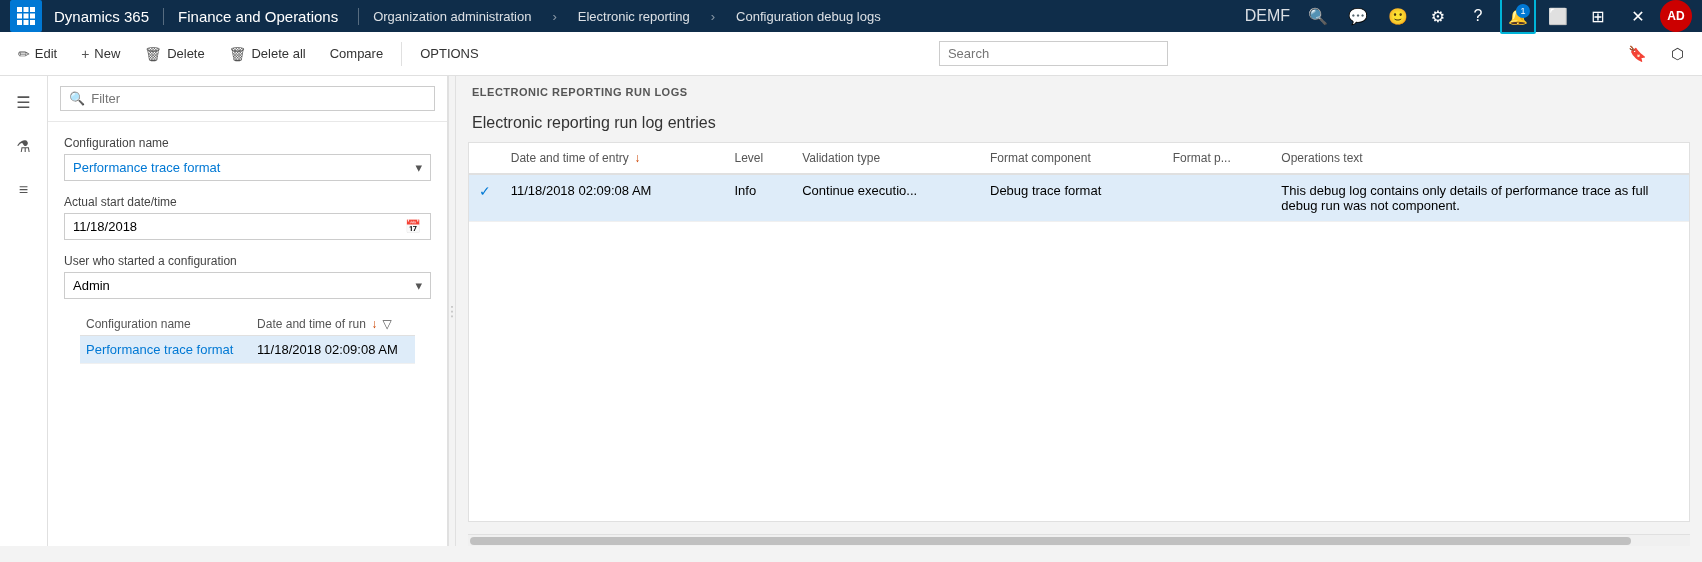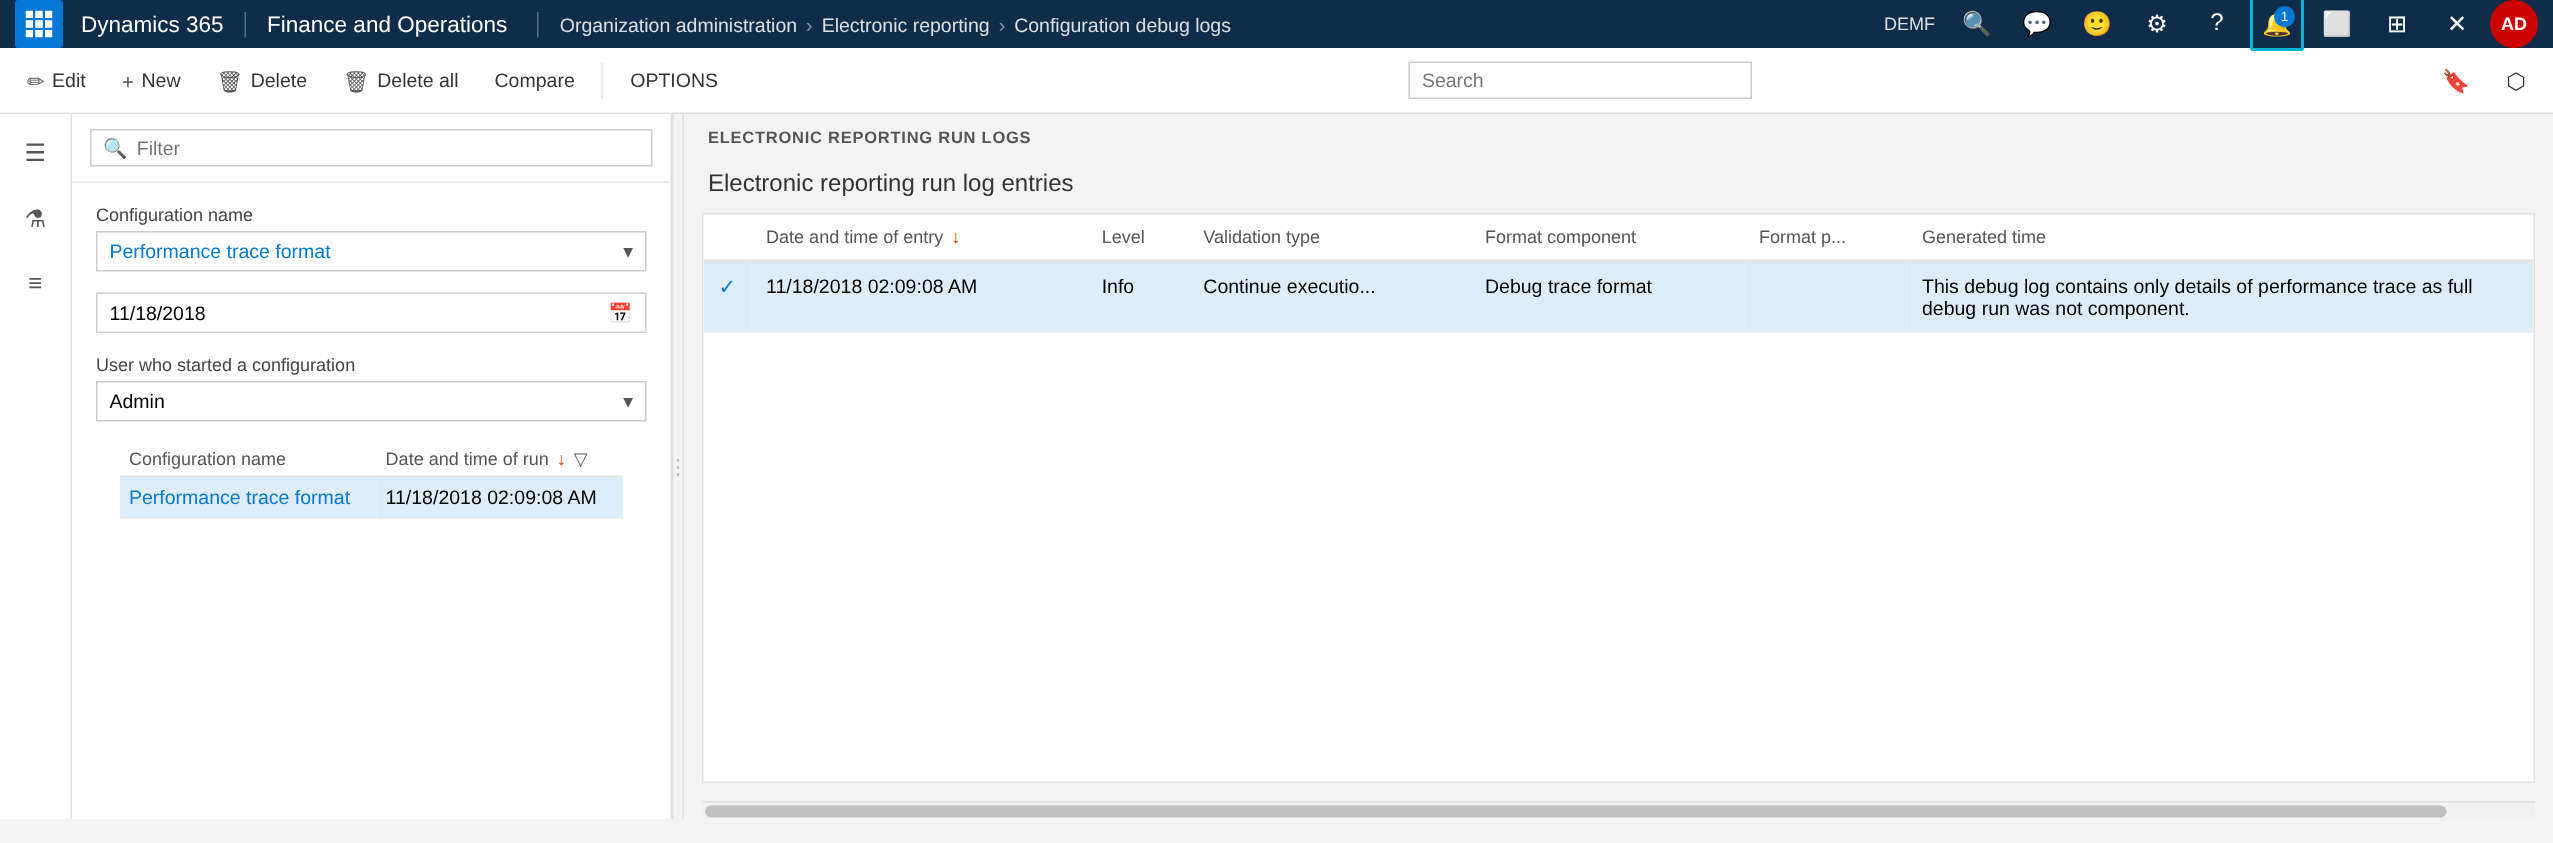--- a/index.html
+++ b/index.html
@@ -19,29 +19,29 @@
       width: 32px; height: 32px;
       background: #0078d4;
       display: flex; align-items: center; justify-content: center;
       border-radius: 2px;
       margin-right: 12px;
       flex-shrink: 0;
     }
     .top-nav .grid-icon svg { width: 18px; height: 18px; }
     .top-nav .app-name { font-size: 15px; font-weight: 300; color: #fff; padding-right: 14px; border-right: 1px solid rgba(255,255,255,0.3); margin-right: 14px; white-space: nowrap; }
     .top-nav .module-name { font-size: 15px; font-weight: 300; color: #fff; padding-right: 20px; border-right: 1px solid rgba(255,255,255,0.3); margin-right: 14px; white-space: nowrap; }
-    .top-nav .breadcrumb { display: flex; align-items: center; gap: 6px; font-size: 13px; color: rgba(255,255,255,0.85); flex: 1; }
+    .top-nav .breadcrumb { display: flex; align-items: center; gap: 21px; font-size: 13px; color: rgba(255,255,255,0.85); flex: 1; }
     .top-nav .breadcrumb span { cursor: pointer; }
     .top-nav .breadcrumb .sep { color: rgba(255,255,255,0.5); }
     .top-nav .nav-icons { display: flex; align-items: center; gap: 4px; margin-left: auto; }
     .top-nav .nav-icons .icon-btn {
       width: 36px; height: 36px; display: flex; align-items: center; justify-content: center;
       color: #fff; font-size: 16px; cursor: pointer; border-radius: 2px; position: relative;
     }
-    .top-nav .nav-icons .demf { font-size: 12px; color: rgba(255,255,255,0.85); margin-right: 6px; }
+    .top-nav .nav-icons .demf { font-size: 16px; color: rgba(255,255,255,0.85); margin-right: 6px; }
     .top-nav .nav-icons .avatar {
       width: 32px; height: 32px; background: #c00; border-radius: 50%;
       display: flex; align-items: center; justify-content: center;
       font-size: 12px; font-weight: 600; color: #fff;
     }
     .top-nav .nav-icons .notification-btn {
       width: 36px; height: 36px; display: flex; align-items: center; justify-content: center;
       color: #fff; font-size: 16px; cursor: pointer; border-radius: 2px;
       background: transparent;
       border: 2px solid #00b4d8;
@@ -242,20 +242,21 @@
     <div class="left-form">
       <div class="form-group">
         <div class="form-label">Configuration name</div>
         <div class="form-dropdown">
           <span>Performance trace format</span>
           <span class="chevron">▾</span>
         </div>
       </div>
 
       <div class="form-group">
+        <div class="form-label">Actual start date/time</div>
         <div class="form-input-wrap">
           <span style="flex:1;">11/18/2018</span>
           <span class="cal-icon">📅</span>
         </div>
       </div>
 
       <div class="form-group">
         <div class="form-label">User who started a configuration</div>
         <div class="form-user-select">
           <span>Admin</span>
@@ -300,21 +301,21 @@
           <tr>
             <th class="check-col"></th>
             <th>
               <span>Date and time of entry</span>
               <span class="sort-icon">↓</span>
             </th>
             <th>Level</th>
             <th>Validation type</th>
             <th>Format component</th>
             <th>Format p...</th>
-            <th>Generated time</th>
+            <th>Operations text</th>
           </tr>
         </thead>
         <tbody id="log-table-body">
         <tr class="selected-row">
     <td class="check-col"><span class="checkmark">✓</span></td>
     <td>11/18/2018 02:09:08 AM</td>
     <td>Info</td>
     <td>Continue executio...</td>
     <td>Debug trace format</td>
     <td></td>

